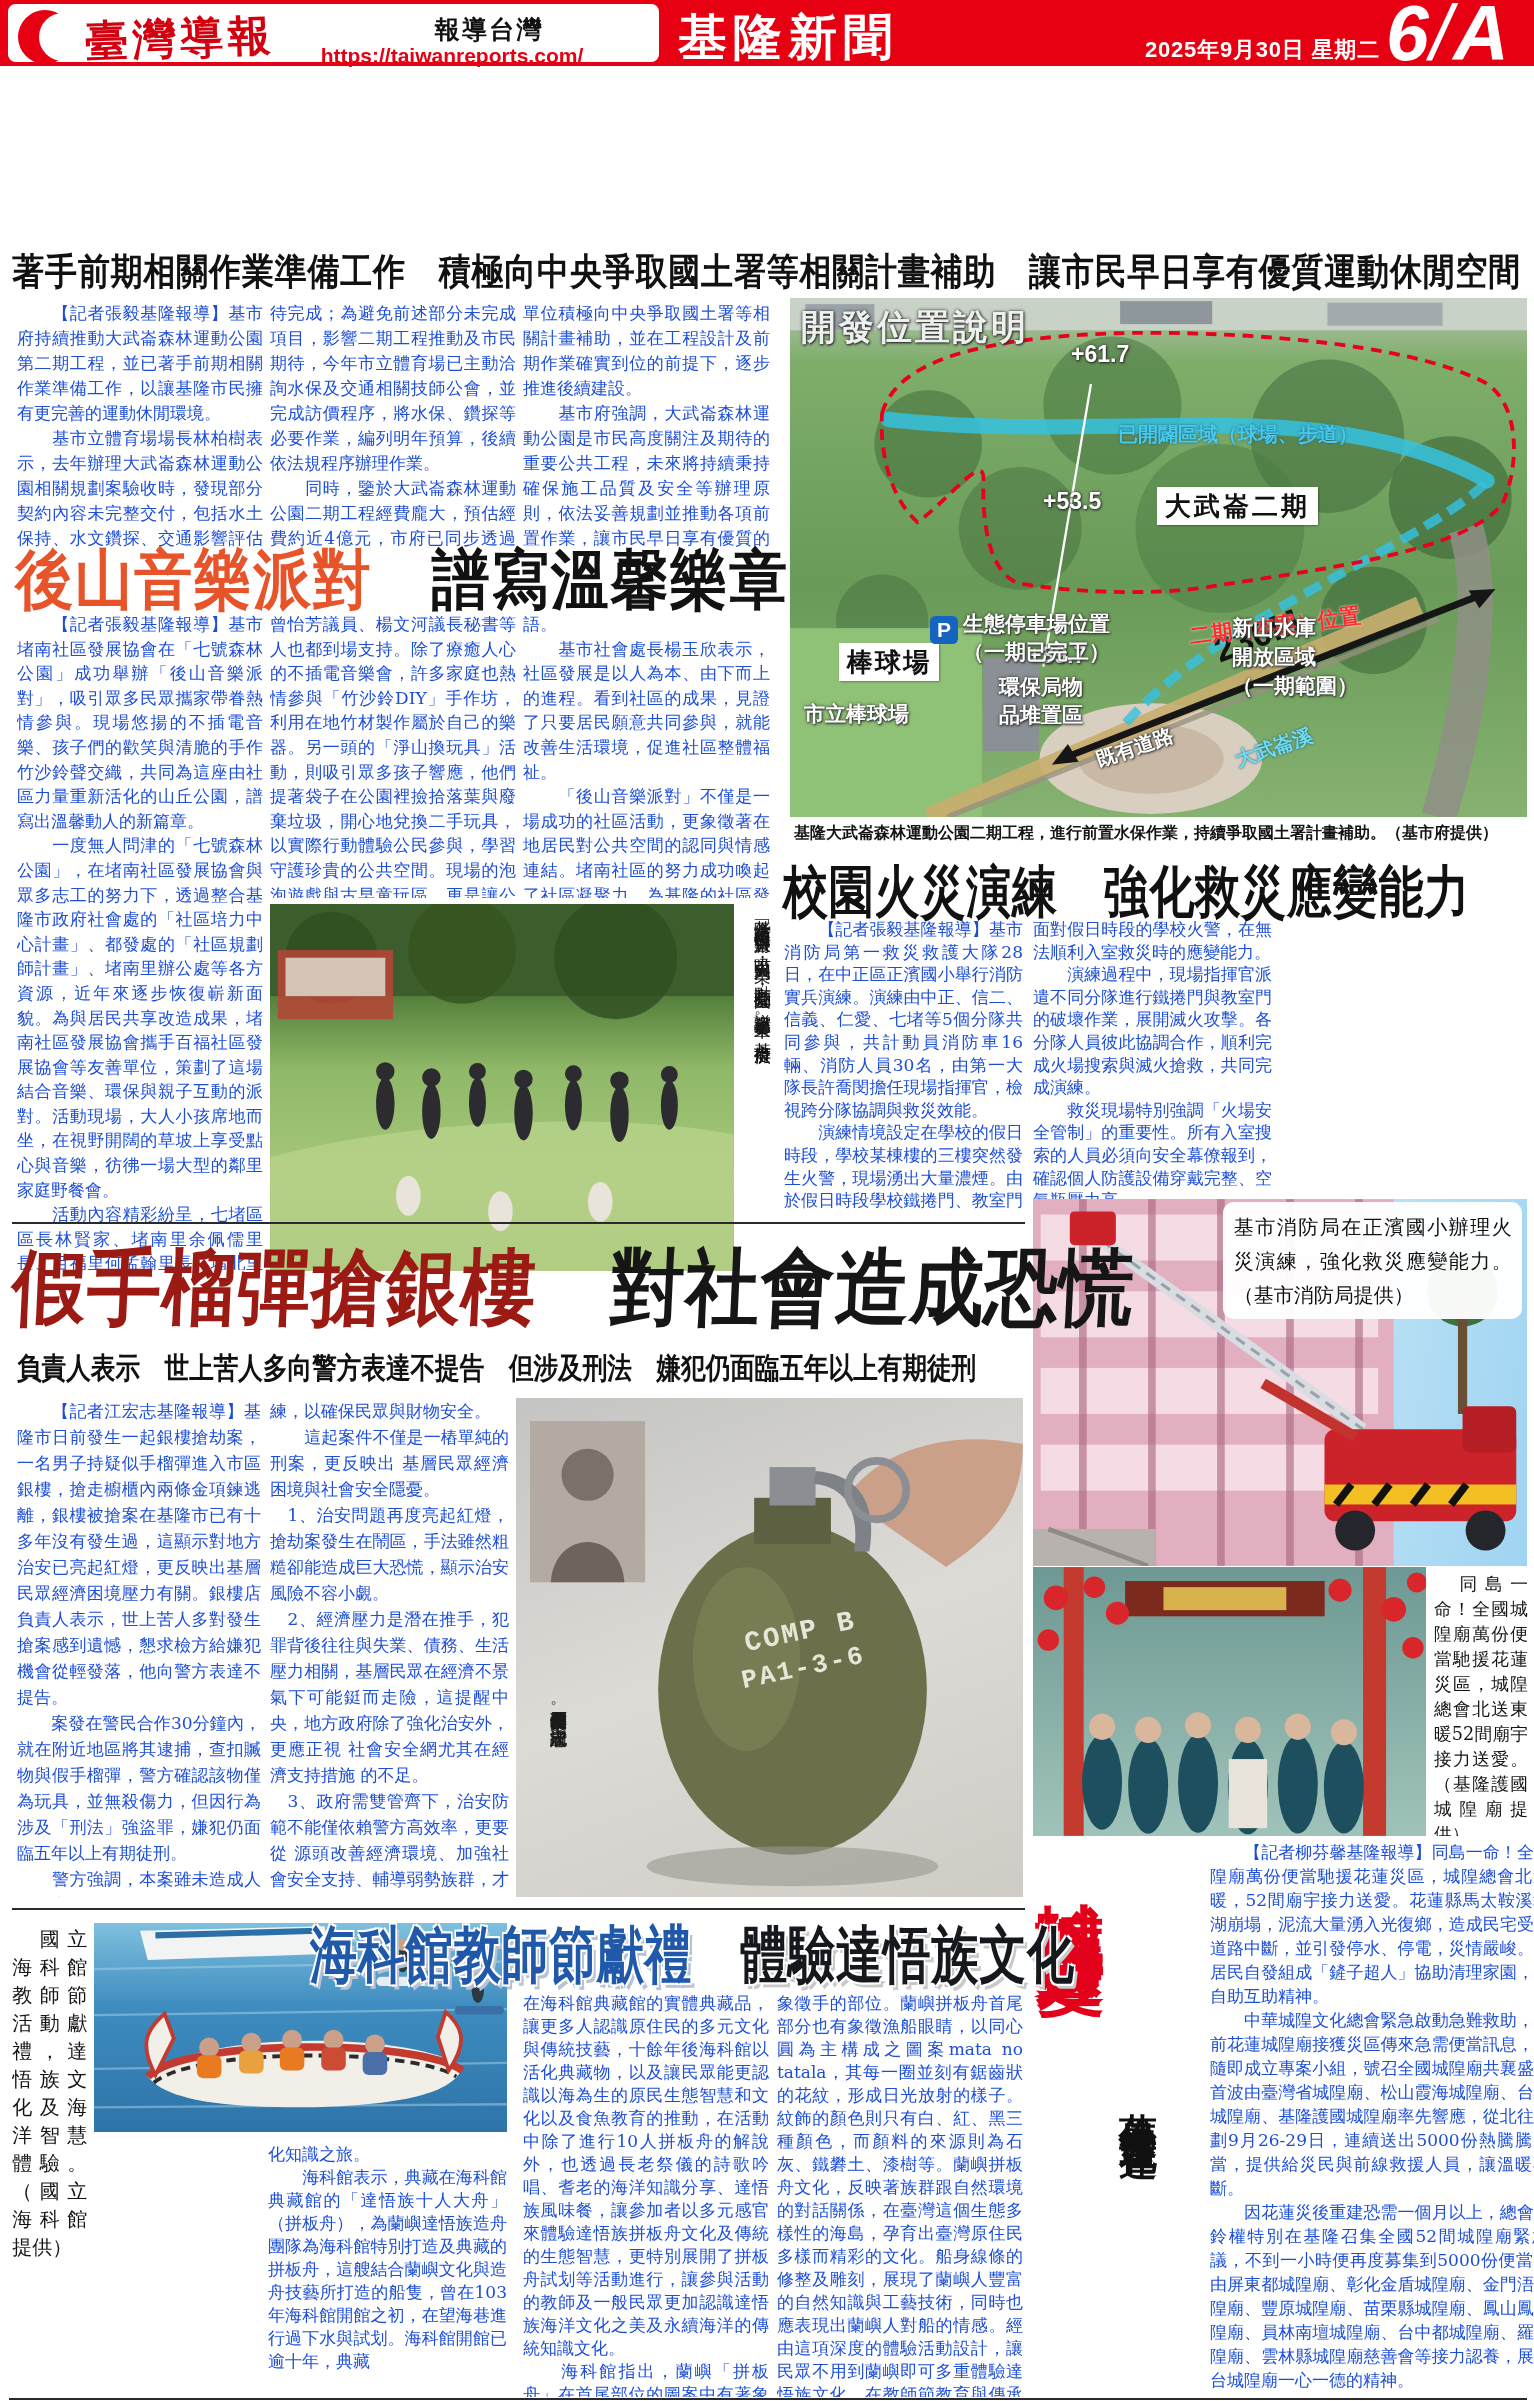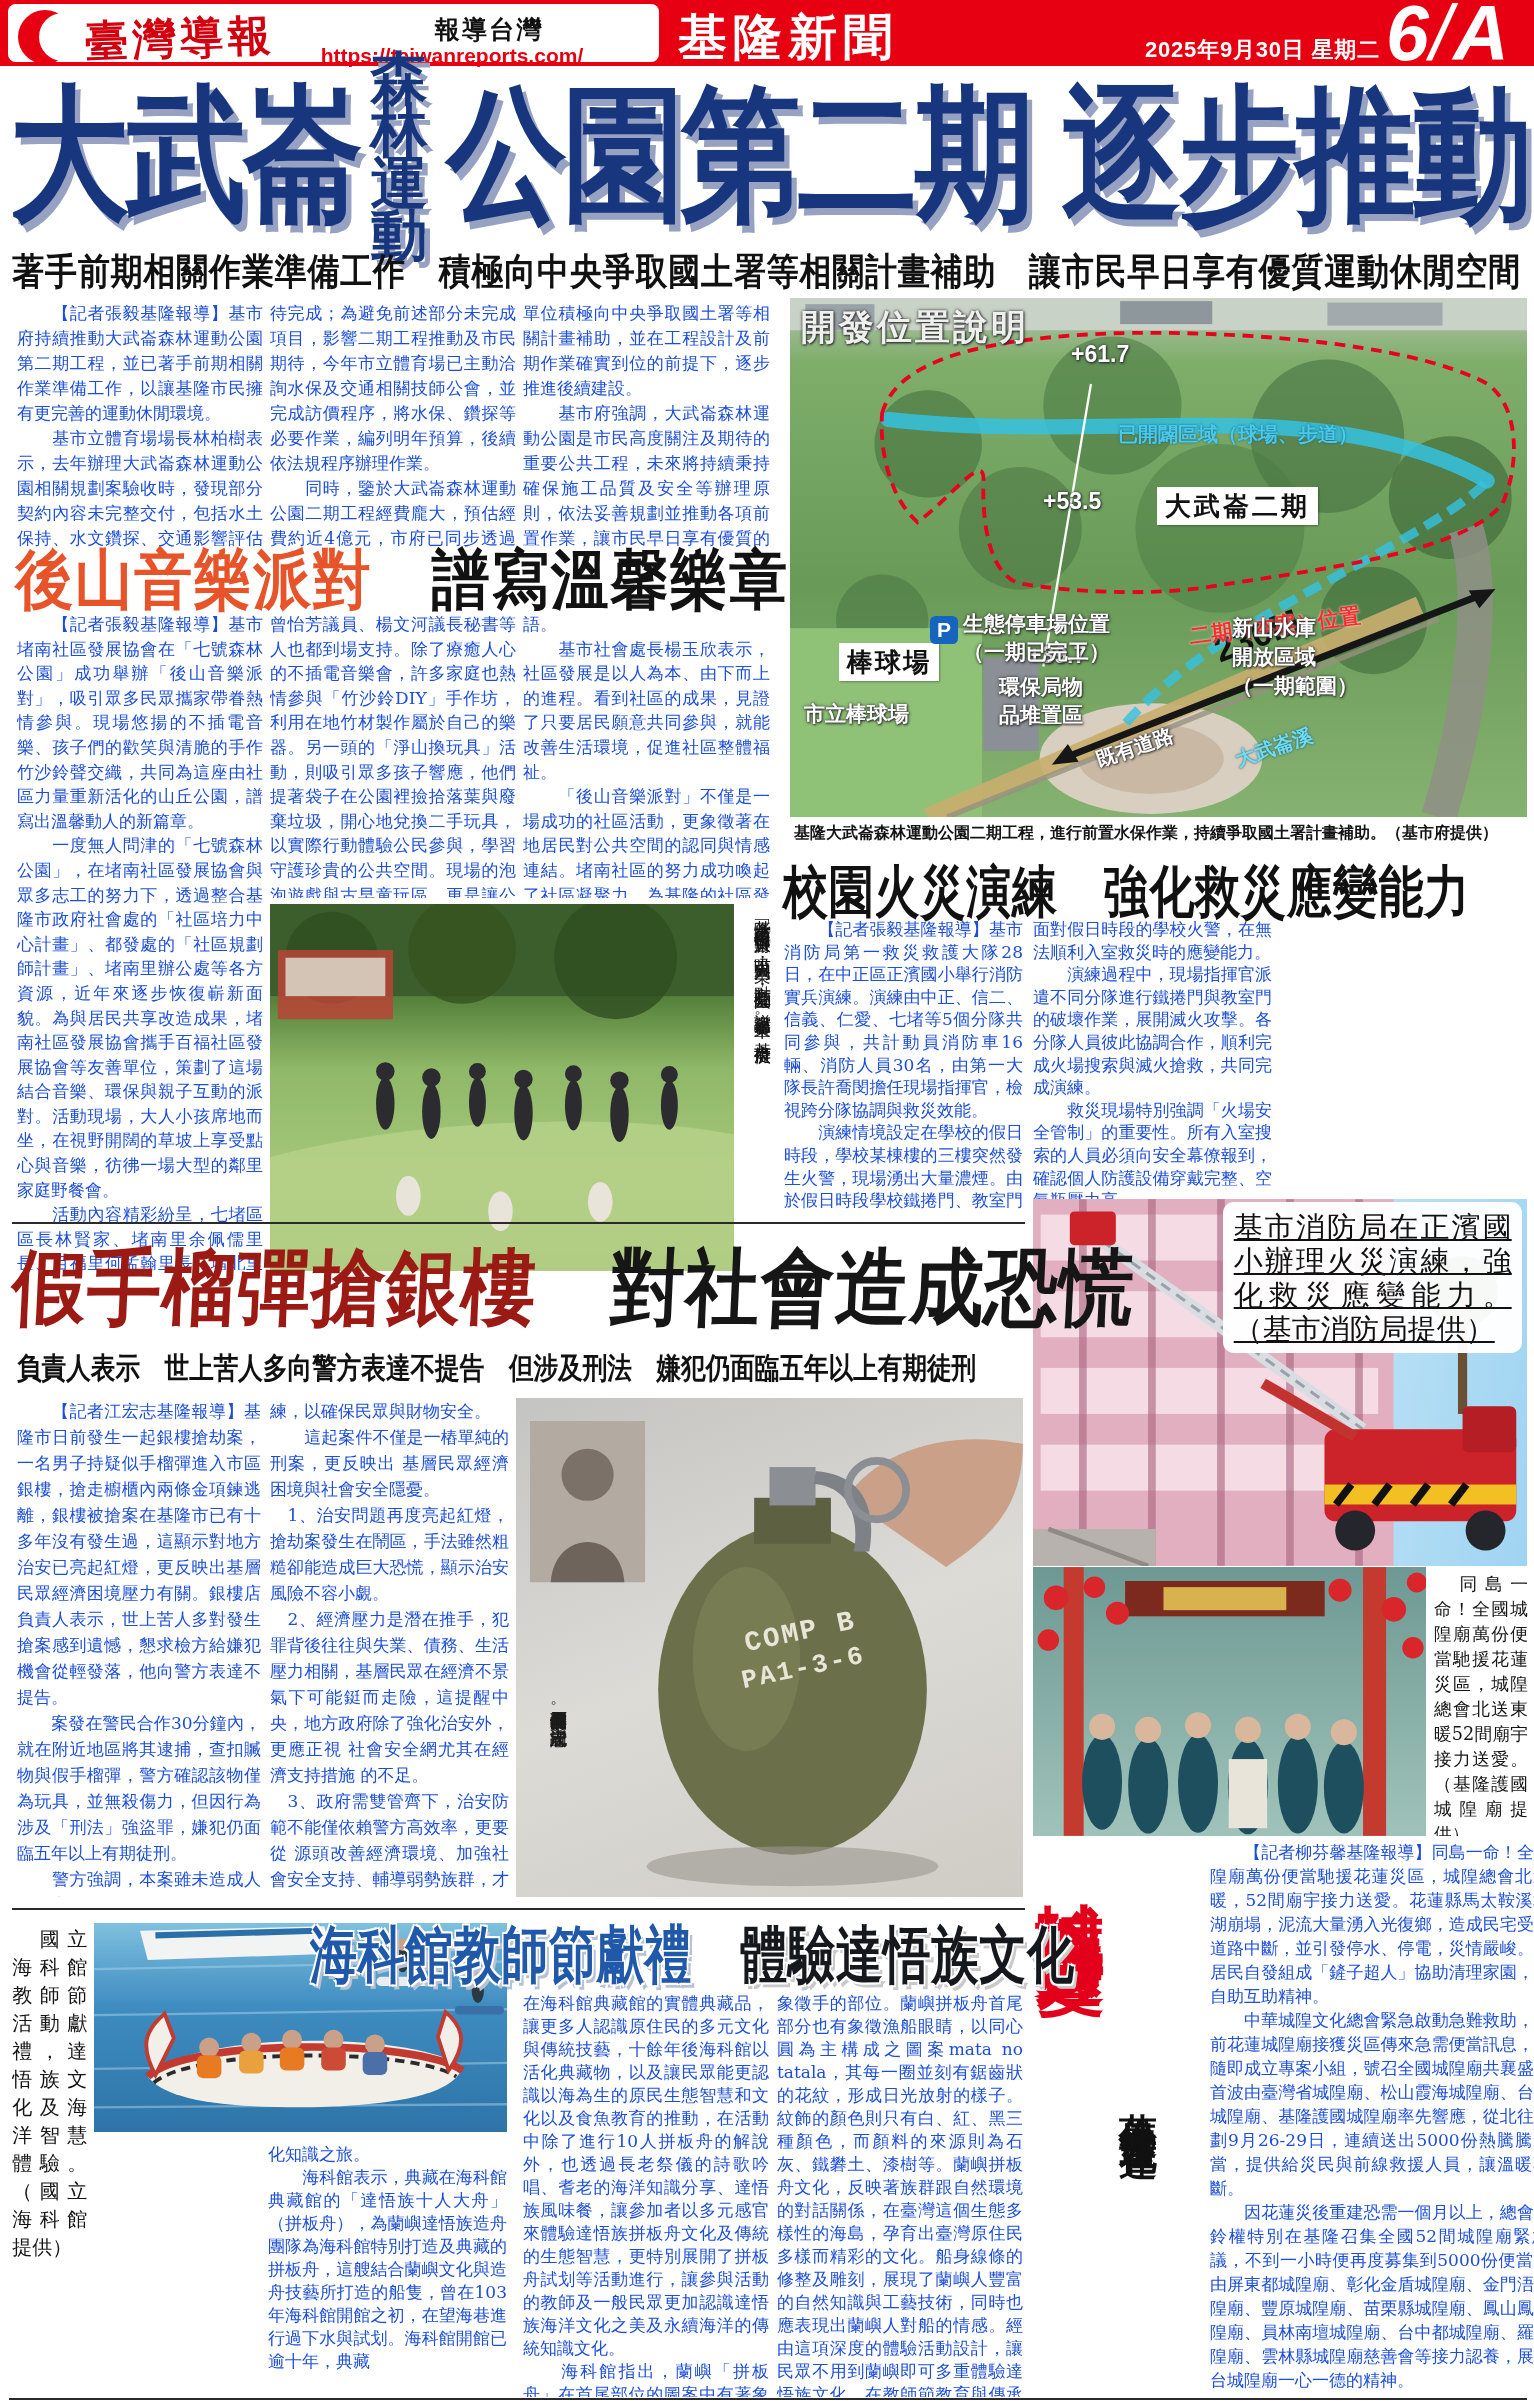--- a/index.html
+++ b/index.html
@@ -58,21 +58,21 @@
   .map-photo{left:790px;top:298px;width:737px;height:519px;background:linear-gradient(180deg,#b9c4b4 0%,#7fae6b 12%,#699a58 55%,#86b271 100%);}
   .map-label{position:absolute;color:#fff;font-weight:bold;text-shadow:0 0 3.1px #333,0.8px 0.8px 2.3px #222;}
   .map-box{position:absolute;background:#fff;color:#111;font-weight:900;padding:1.5px 7.7px;box-shadow:0.8px 0.8px 2.3px rgba(0,0,0,.5);}
   .music-photo{left:270px;top:904px;width:464px;height:367px;background:linear-gradient(180deg,#44662f 0%,#57823c 26%,#8fb868 45%,#a7c87b 75%,#95b868 100%);}
   .fire-photo{left:1033px;top:1199px;width:494px;height:367px;background:linear-gradient(100deg,#e9c4d0 0%,#e3b4c4 55%,#bfe3f5 56%,#9fd4f2 100%);}
   .temple-photo{left:1033px;top:1567px;width:393px;height:269px;background:linear-gradient(180deg,#6e9894 0%,#84aca4 45%,#9fc3ba 100%);}
   .grenade-photo{left:516px;top:1398px;width:507px;height:499px;background:linear-gradient(160deg,#c4c4c2 0%,#dddbd6 50%,#cfccc6 100%);}
   .canoe-photo{left:94px;top:1923px;width:413px;height:209px;background:linear-gradient(180deg,#7fc0de 0%,#3e8cc0 40%,#2e74a8 100%);}
   .rule{position:absolute;background:#2a2a2a;}
   .bubble{position:absolute;background:rgba(255,255,255,.96);border-radius:10.7px;padding:7.7px 10.7px;
-          font-family:"DejaVu Serif","Liberation Serif",serif;font-size:29px;line-height:34px;color:#111;text-align:justify;text-decoration:underline;}
+          font-family:"DejaVu Serif","Liberation Serif",serif;font-size:20px;line-height:34px;color:#111;text-align:justify;}
   .v-head-red{left:1030px;top:1847px;width:86px;height:553px;writing-mode:vertical-rl;
               font-size:69px;font-weight:900;color:#e3001b;letter-spacing:7.7px;}
   .v-head-black{left:1114px;top:2083px;width:49px;height:316px;writing-mode:vertical-rl;
                 font-size:38px;font-weight:900;color:#111;letter-spacing:4.6px;}
   .p-icon{position:absolute;width:28px;height:28px;background:#1565c0;border-radius:5.4px;color:#fff;
           font-weight:900;font-size:21px;text-align:center;line-height:28px;font-family:"Liberation Sans",sans-serif;}
 </style>
 </head>
 <body>
 
@@ -84,28 +84,20 @@
       <div class="abs crescent-in"></div>
       <div class="abs brand">臺灣導報</div>
       <div class="abs tagline">報導台灣</div>
       <div class="abs url">https://taiwanreports.com/</div>
     </div>
     <div class="abs section-name">基隆新聞</div>
     <div class="abs date">2025年9月30日 星期二</div>
     <div class="abs pageno"><span>6</span><span class="slash">/</span><span>A</span></div>
   </div>
 
-  <div class="abs h-park">
-    <span class="big">大武崙</span>
-    <span class="stackbox">
-      <span>森林</span>
-      <span>運動</span>
-    </span>
-    <span class="big">公園第二期 逐步推動</span>
-  </div>
   <div class="abs sub-park">著手前期相關作業準備工作　積極向中央爭取國土署等相關計畫補助　讓市民早日享有優質運動休閒空間</div>
 
   <div class="col c-park" style="left:17px;top:301px;width:246px;height:252px;">　　【記者張毅基隆報導】基市府持續推動大武崙森林運動公園第二期工程，並已著手前期相關作業準備工作，以讓基隆市民擁有更完善的運動休閒環境。
 　　基市立體育場場長林柏樹表示，去年辦理大武崙森林運動公園相關規劃案驗收時，發現部分契約內容未完整交付，包括水土保持、水文鑽探、交通影響評估等項目，仍</div>
   <div class="col c-park" style="left:270px;top:301px;width:246px;height:252px;">待完成；為避免前述部分未完成項目，影響二期工程推動及市民期待，今年市立體育場已主動洽詢水保及交通相關技師公會，並完成訪價程序，將水保、鑽探等必要作業，編列明年預算，後續依法規程序辦理作業。
 　　同時，鑒於大武崙森林運動公園二期工程經費龐大，預估經費約近4億元，市府已同步透過都市發展</div>
   <div class="col c-park" style="left:523px;top:301px;width:247px;height:252px;">單位積極向中央爭取國土署等相關計畫補助，並在工程設計及前期作業確實到位的前提下，逐步推進後續建設。
 　　基市府強調，大武崙森林運動公園是市民高度關注及期待的重要公共工程，未來將持續秉持確保施工品質及安全等辦理原則，依法妥善規劃並推動各項前置作業，讓市民早日享有優質的運動休閒空間。</div>
 
   <div class="photo map-photo">

